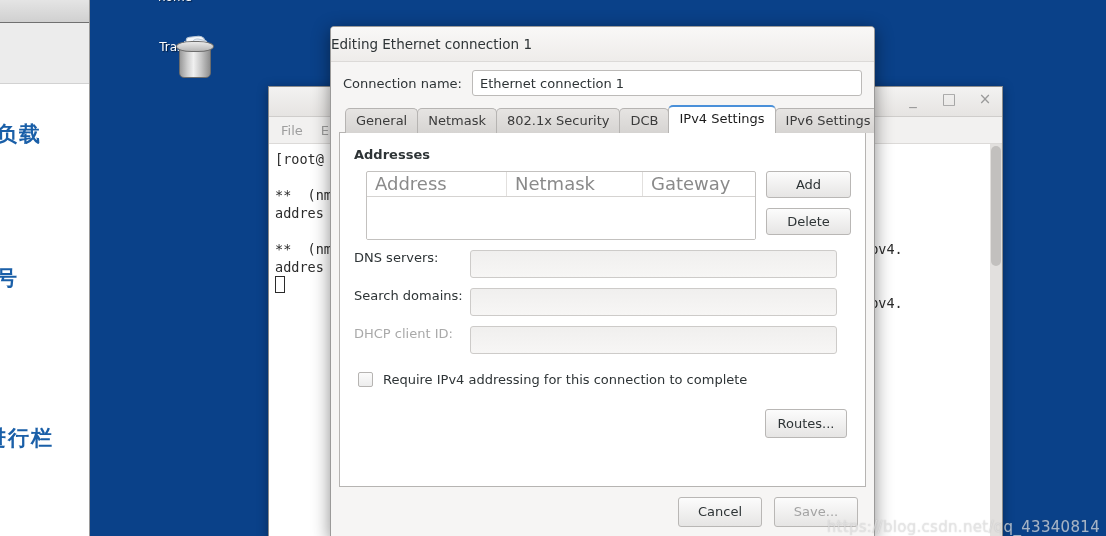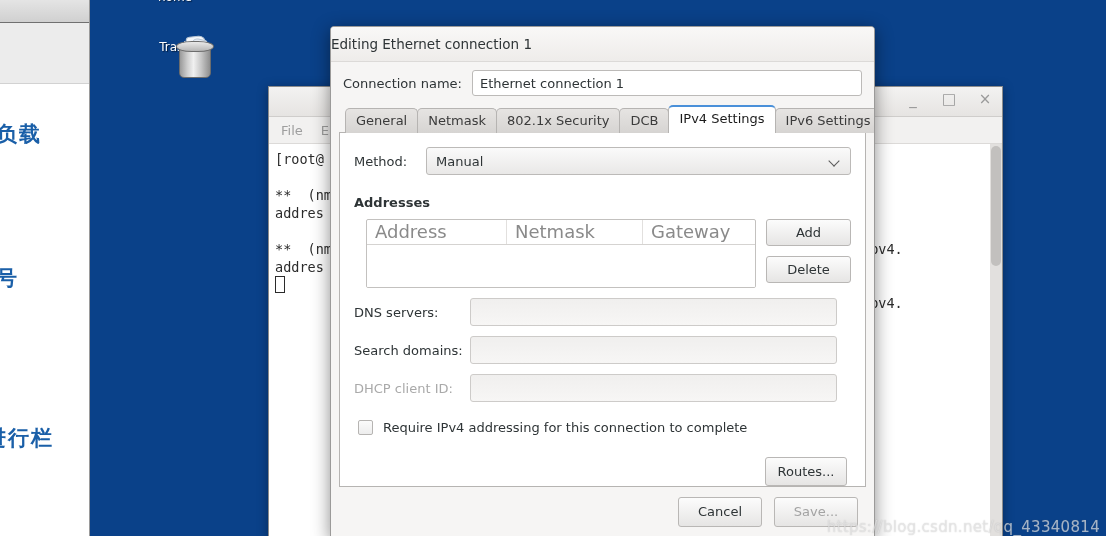--- a/index.html
+++ b/index.html
@@ -382,21 +382,20 @@
     background: linear-gradient(to bottom, #fcfcfc, #e6e5e4);
     border: 1px solid #b9b7b5;
     border-radius: 3px;
     box-sizing: border-box;
     white-space: nowrap;
   }
   .btn.disabled { color: #a3a3a3; }
 
   .field-row {
     display: flex;
-    align-items: center;
     gap: 0;
     margin: 10px 0 0 0;
   }
   .field-row label {
     font-size: 13px;
     color: #2e3436;
     width: 116px;
     text-align: left;
   }
   .field-row label.dim { color: #a9a9a9; }
@@ -547,27 +546,20 @@
       <div class="tab">General</div>
       <div class="tab">Netmask</div>
       <div class="tab">802.1x Security</div>
       <div class="tab">DCB</div>
       <div class="tab active">IPv4 Settings</div>
       <div class="tab">IPv6 Settings</div>
     </div>
 
     <div class="tabpanel">
 
-      <div class="row-method">
-        <label>Method:</label>
-        <div class="combo">
-          <span>Manual</span>
-          <span class="chev"></span>
-        </div>
-      </div>
 
       <div class="section-title">Addresses</div>
 
       <div class="addr-row">
         <div class="addr-table">
           <div class="addr-head">
             <div class="addr-th" style="width:140px;">Address</div>
             <div class="addr-th" style="width:136px;">Netmask</div>
             <div class="addr-th" style="flex:1;">Gateway</div>
           </div>

